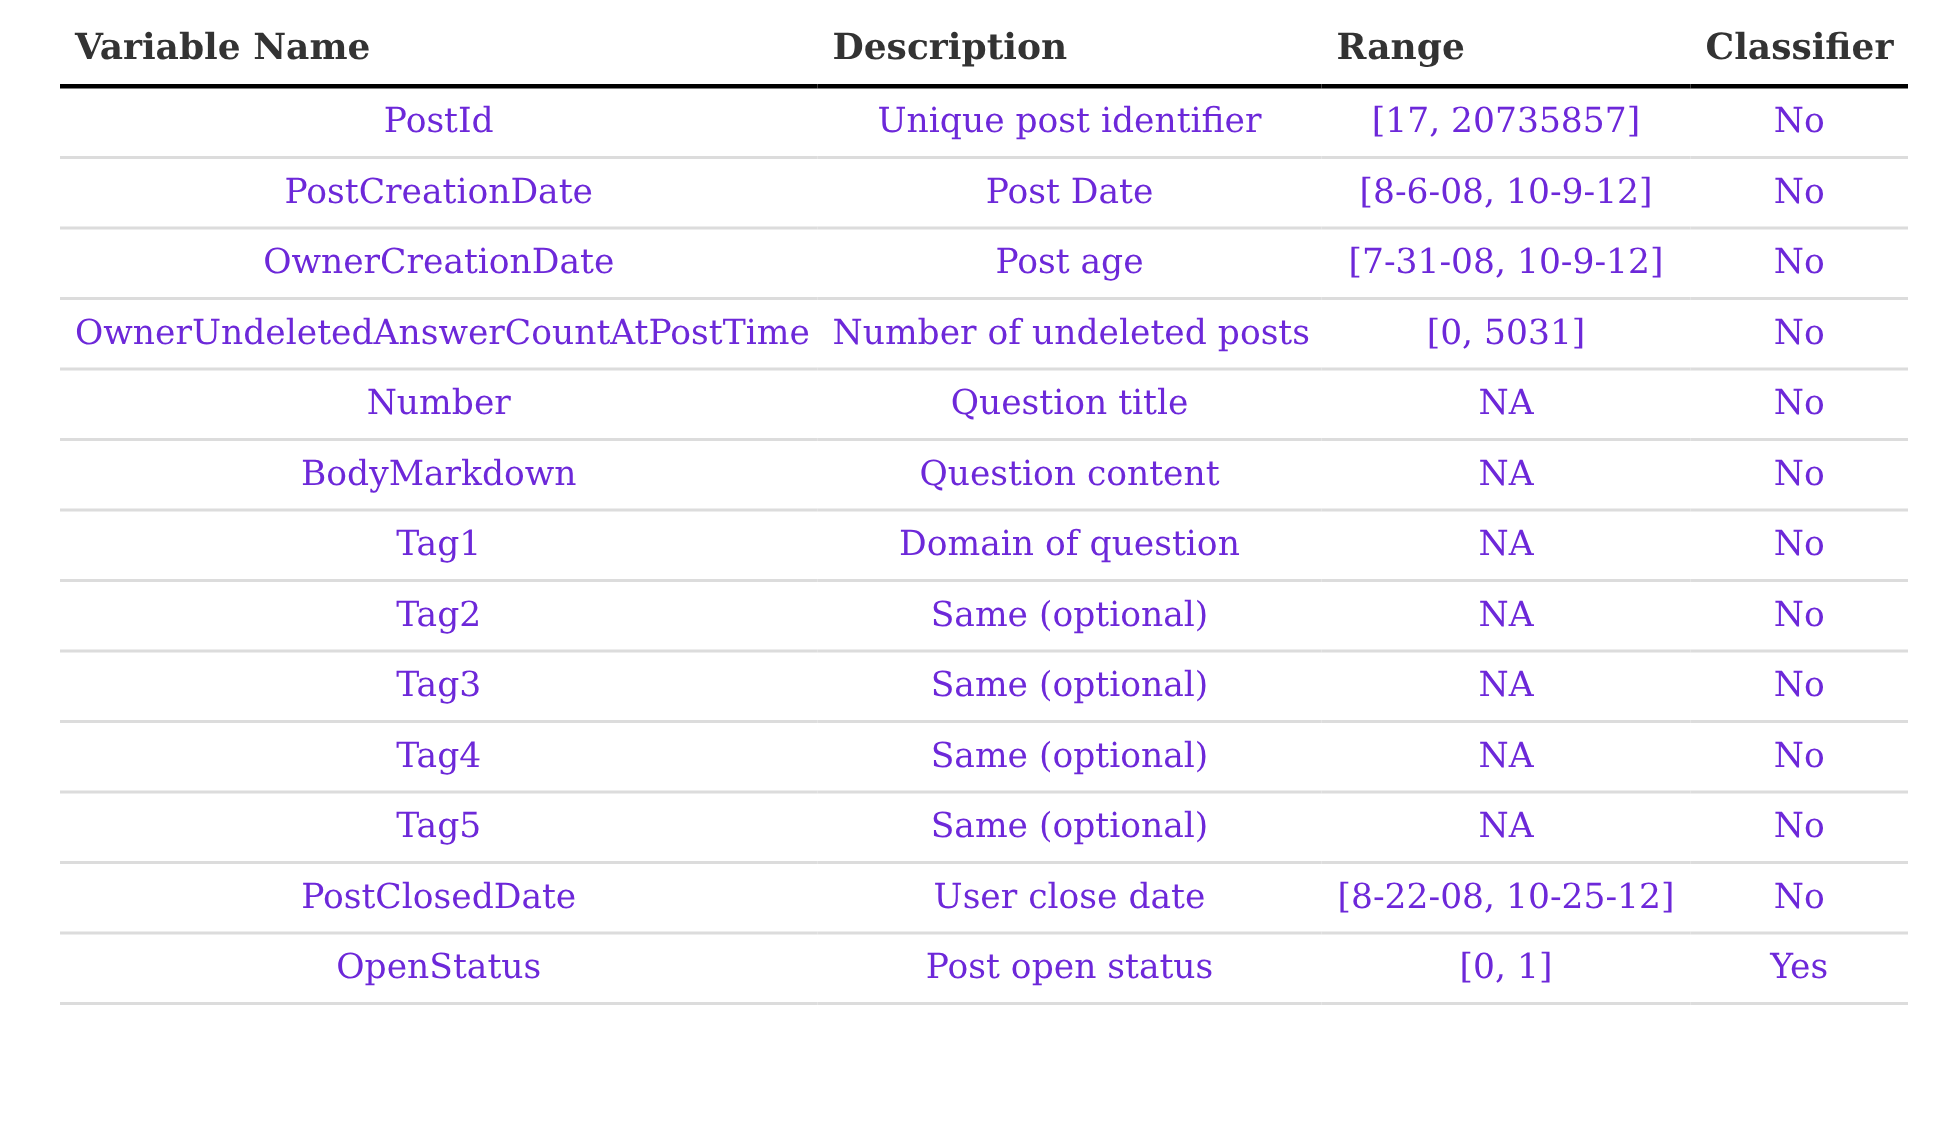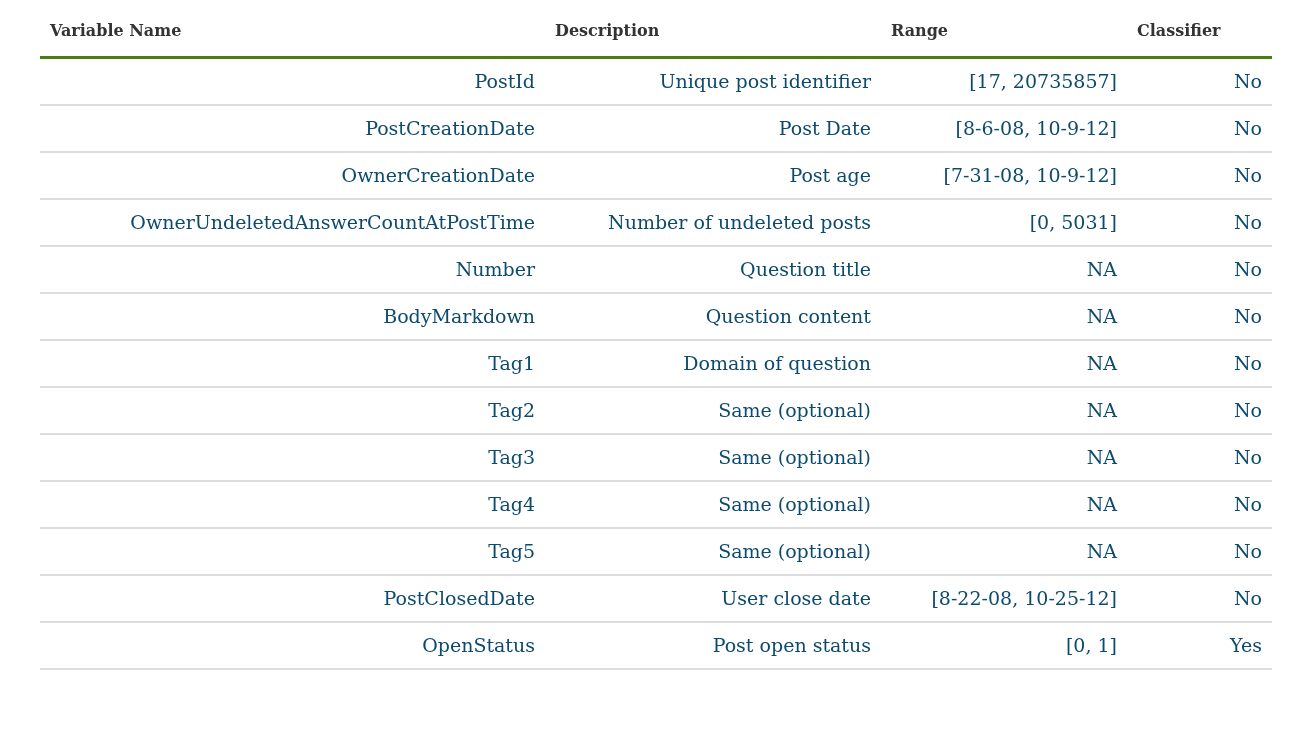--- a/index.html
+++ b/index.html
@@ -23,32 +23,32 @@
     color: #3b3b3b;
   }
   col.c1 { width: 505px; }
   col.c2 { width: 336px; }
   col.c3 { width: 246px; }
   col.c4 { width: 145px; }
   thead th {
     text-align: left;
     vertical-align: middle;
     font-weight: bold;
-    font-size: 16px;
+    font-size: 24px;
     color: #333333;
     padding: 11px 10px 13px 10px;
-    border-bottom: 3px solid #4d7c0f;
+    border-bottom: 3px solid #000000;
     line-height: 24px;
     white-space: nowrap;
   }
   tbody td {
-    text-align: right;
+    text-align: center;
     vertical-align: middle;
-    font-size: 19px;
-    color: #0c4a6e;
+    font-size: 23px;
+    color: #6d28d9;
     padding: 9px 10px 10px 10px;
     border-bottom: 2px solid #dcdcdc;
     line-height: 26px;
     white-space: nowrap;
     overflow: hidden;
   }
 </style>
 </head>
 <body>
 

